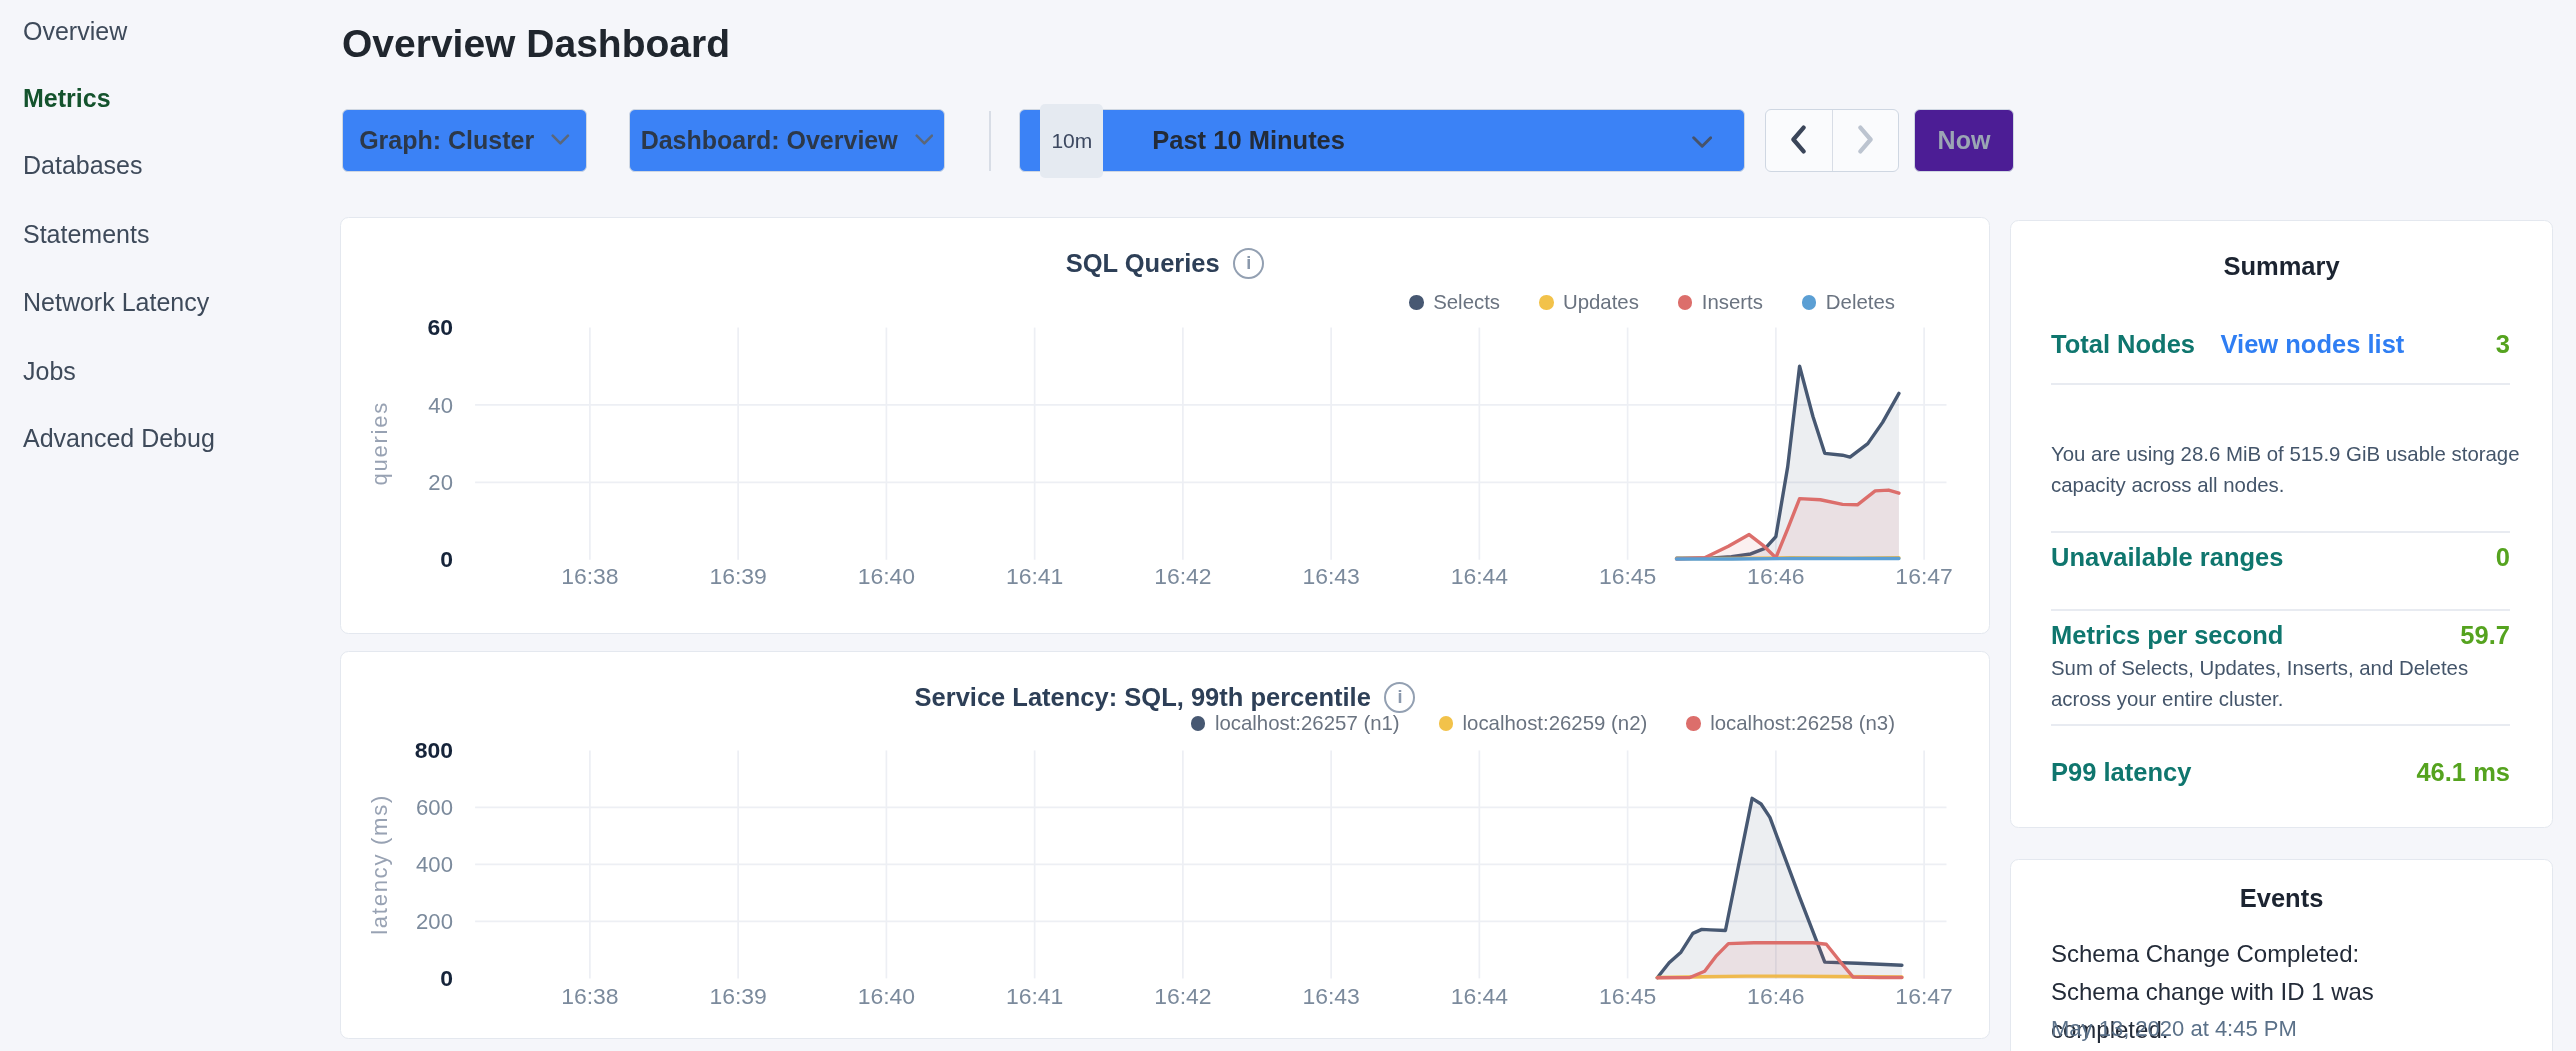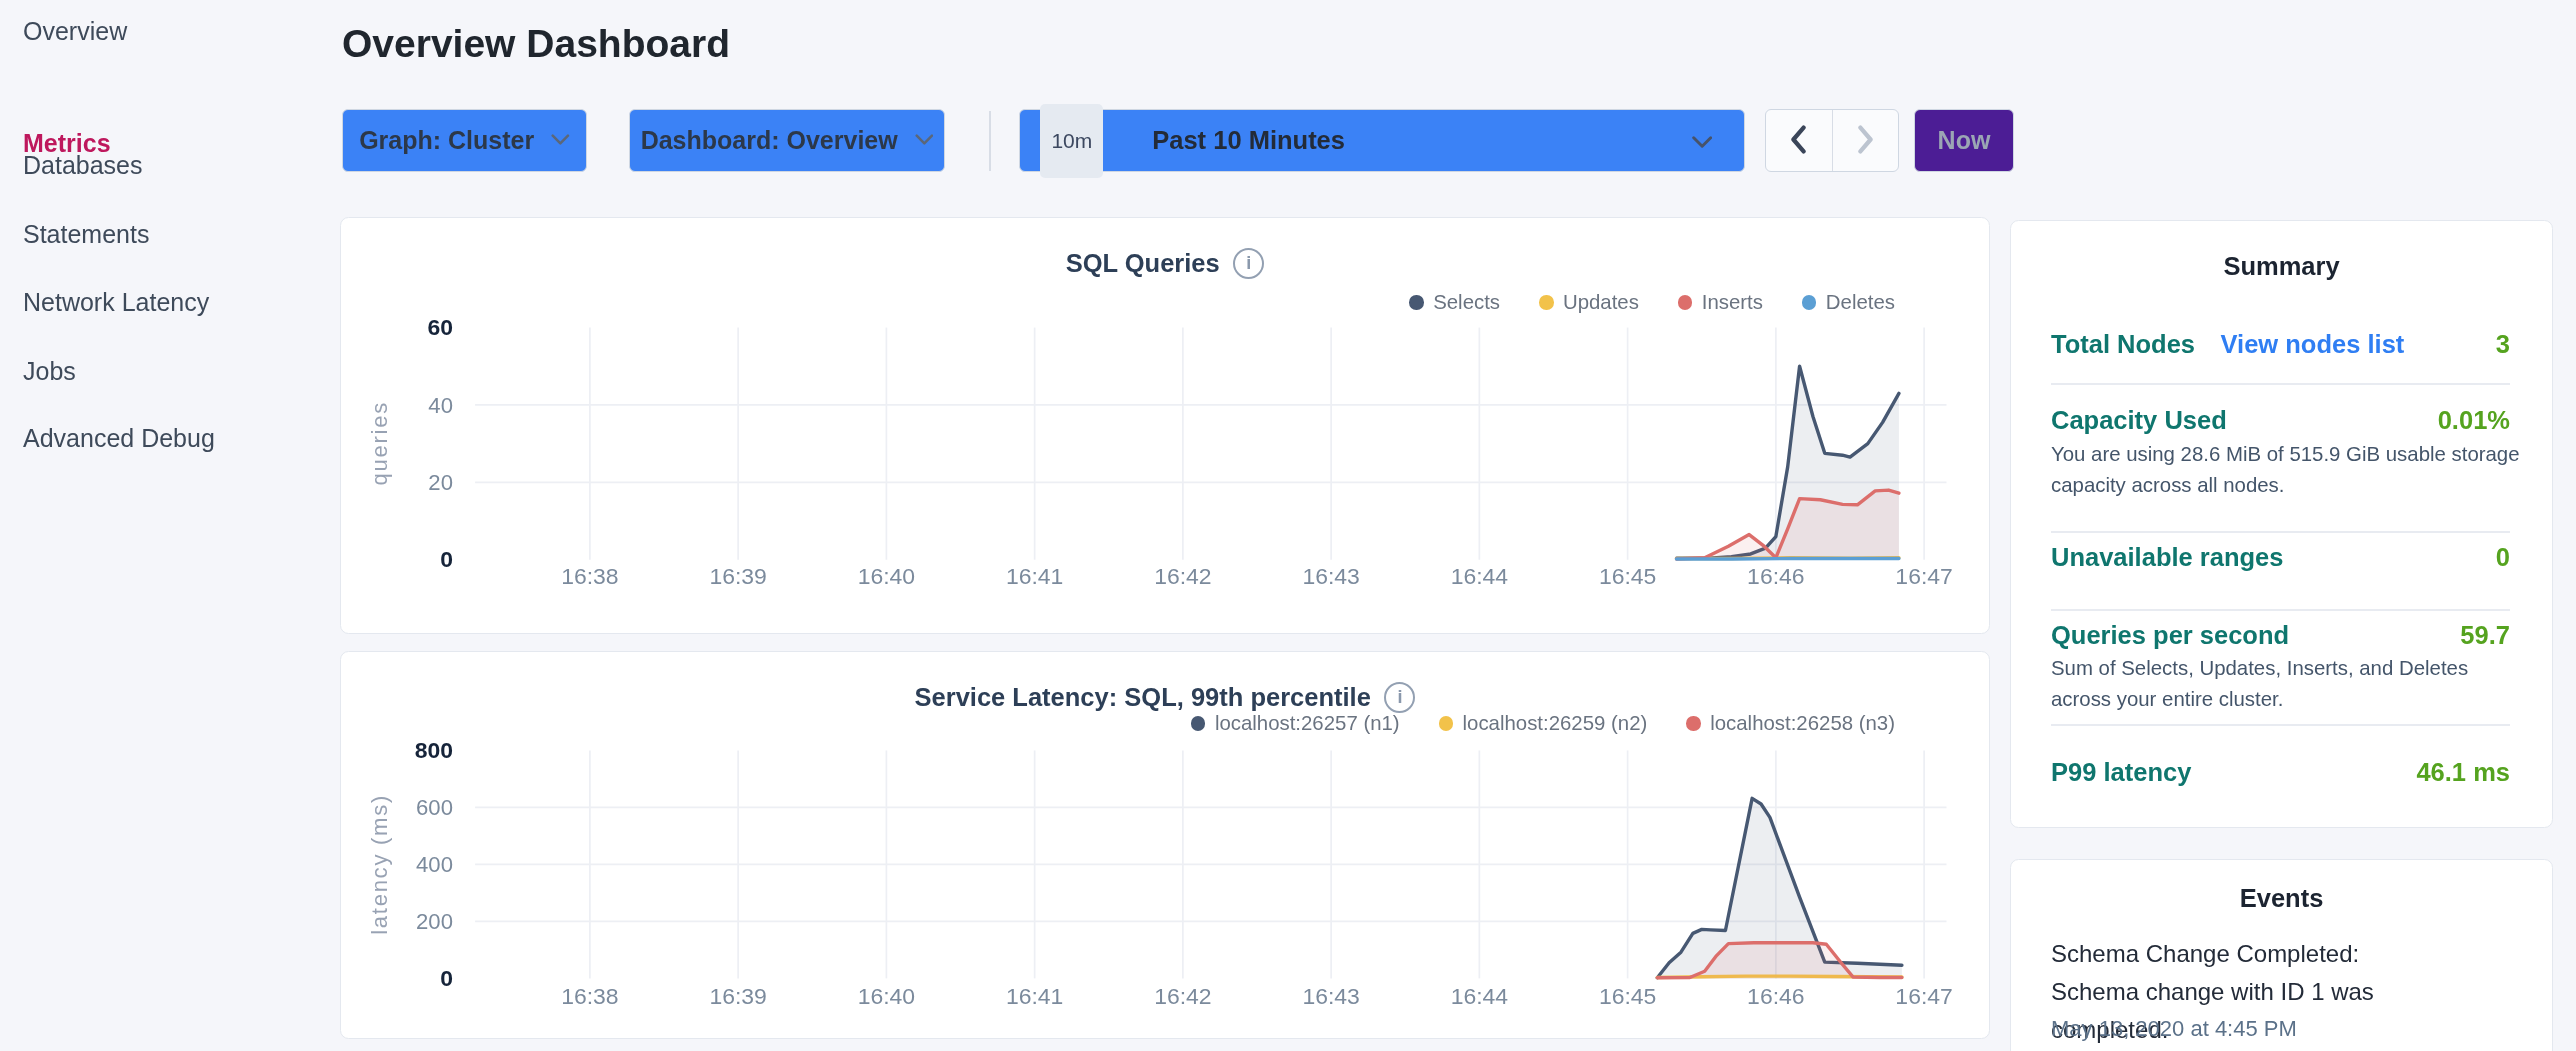--- a/index.html
+++ b/index.html
@@ -2,21 +2,21 @@
 <html style="font-size:13.6px"><head>
 <meta charset="utf-8">
 <style>
   html,body{margin:0;padding:0;background:#f5f6fa;}
   .page{position:relative;width:2576px;height:1051px;background:#f5f6fa;overflow:hidden;
         font-family:"Liberation Sans","DejaVu Sans",sans-serif;color:#242c39;}
 
   
   .sidebar{position:absolute;left:0;top:0;width:336px;height:853px;}
   .side-item{position:absolute;left:23px;font-size:25px;font-weight:400;color:#3e4a5a;cursor:pointer;white-space:nowrap;}
-  .side-item.active{color:#be185d;font-weight:700;margin-top:45px;}
+  .side-item.active{color:#14532d;font-weight:700;}
 
   
   .page-title{position:absolute;left:342px;top:22px;font-size:39px;font-weight:700;color:#20262e;margin:0;}
   .ctl{position:absolute;top:109px;height:63px;background:#3b82f6;border:1.7px solid #cfd7e2;border-radius:6px;
        display:flex;align-items:center;justify-content:center;gap:17px;box-sizing:border-box;cursor:pointer;}
   .ctl-label{font-size:25px;font-weight:700;color:#2c3849;white-space:nowrap;}
   .vdivider{position:absolute;left:989px;top:111px;width:1.7px;height:60px;background:#d8dde6;}
   .time-select{justify-content:flex-start;padding-left:20.4px;}
   .tw-badge{background:#e5eaf1;border-radius:5.1px;padding:25px 11px;font-size:21px;font-weight:400;color:#3c4860;}
   .tw-label{margin-left:32px;font-size:25.5px;font-weight:700;color:#232b38;}
@@ -270,35 +270,31 @@
   <section class="card summary-card">
     <h2 class="panel-title" style="top:31px;">Summary</h2>
 
     <div class="srow" style="top:109px;">
       <span class="srow-label">Total Nodes</span>
       <a class="srow-link">View nodes list</a>
       <span class="srow-value">3</span>
     </div>
     <div class="sdivider" style="top:162px;"></div>
 
-    <div class="srow" style="top:185px;">
-      <span class="srow-label">Capacity Used</span>
-      <span class="srow-value">0.01%</span>
-    </div>
     <div class="sdesc" style="top:218px;">You are using 28.6 MiB of 515.9 GiB usable storage capacity across all nodes.</div>
     <div class="sdivider" style="top:310px;"></div>
 
     <div class="srow" style="top:322px;">
       <span class="srow-label">Unavailable ranges</span>
       <span class="srow-value">0</span>
     </div>
     <div class="sdivider" style="top:388px;"></div>
 
     <div class="srow" style="top:400px;">
-      <span class="srow-label">Queries per second</span>
+      <span class="srow-label">Metrics per second</span>
       <span class="srow-value">59.7</span>
     </div>
     <div class="sdesc" style="top:432px;">Sum of Selects, Updates, Inserts, and Deletes across your entire cluster.</div>
     <div class="sdivider" style="top:503px;"></div>
 
     <div class="srow" style="top:537px;">
       <span class="srow-label">P99 latency</span>
       <span class="srow-value">46.1 ms</span>
     </div>
   </section>

